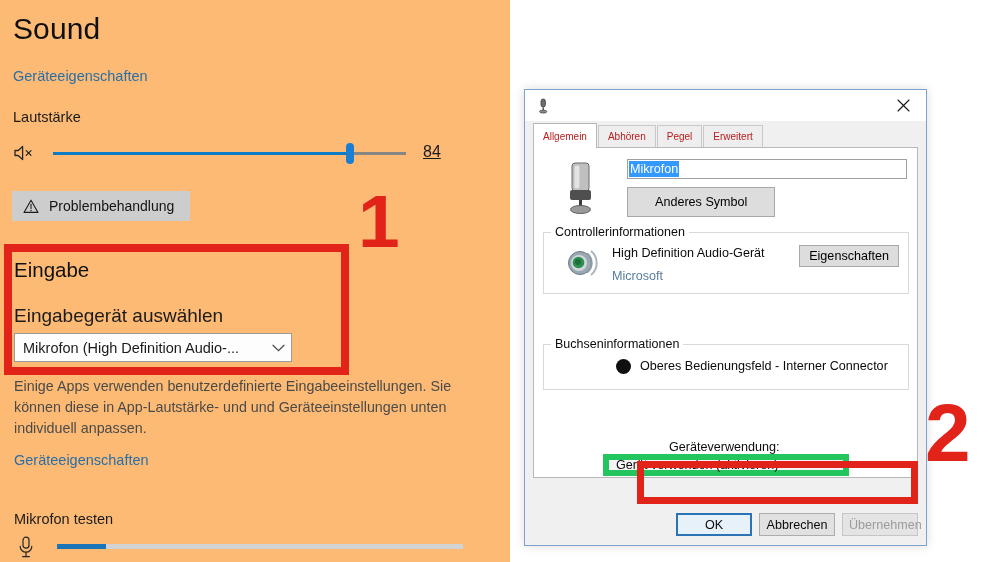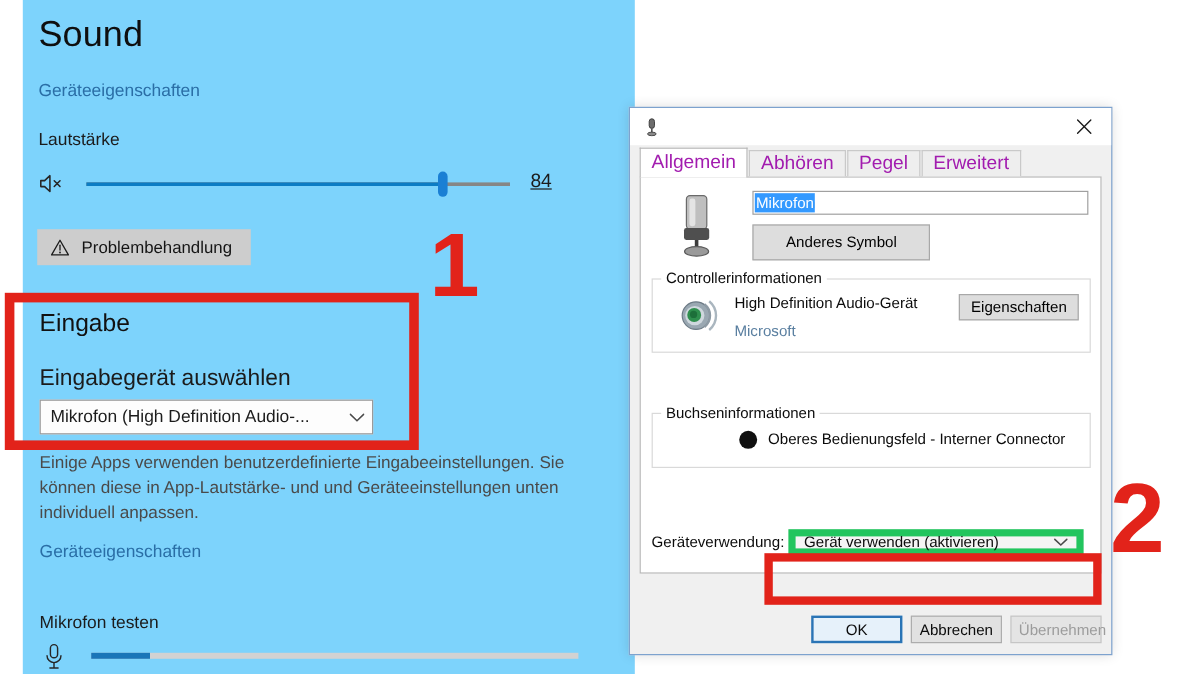--- a/index.html
+++ b/index.html
@@ -16,22 +16,21 @@
     font-family: "Liberation Sans", sans-serif;
     color: #1b1b1b;
     -webkit-font-smoothing: antialiased;
   }
 
   
   #settings-pane {
     position: absolute;
     left: 0; top: 0;
     width: 510px; height: 562px;
-    background: #7dd3fc;
-    margin-left: 19px;
+    background: #fdba74;
   }
 
   #page-title {
     position: absolute;
     left: 13px; top: 12px;
     font-size: 30px;
     font-weight: 300;
     letter-spacing: 0.1px;
     color: #0f0f0f;
   }
@@ -272,22 +271,22 @@
     display: flex;
     align-items: flex-end;
     z-index: 3;
   }
   .tab {
     height: 21px;
     padding: 0 9px;
     margin-right: 1px;
     display: flex;
     align-items: center;
-    font-size: 16px;
-    color: #a21caf;
+    font-size: 10px;
+    color: #b91c1c;
     border: 1px solid #c9c9c9;
     border-bottom: none;
     background: #eeeeee;
     cursor: pointer;
   }
   .tab.active {
     background: #ffffff;
     height: 24px;
     border-color: #b8b8b8;
     margin-bottom: -1px;
@@ -414,20 +413,21 @@
     color: #0b0b0b;
   }
 
   
   #device-usage-row {
     position: absolute;
     left: 9px; top: 292px;
     width: 366px; height: 24px;
     display: flex;
     align-items: center;
+    flex-direction: column;
   }
   #device-usage-label {
     font-size: 12.6px;
     color: #0b0b0b;
     width: 114px;
   }
   #device-usage-select {
     width: 246px; height: 22px;
     border: 6px solid #22c55e;
     background: #f4f4f4;

